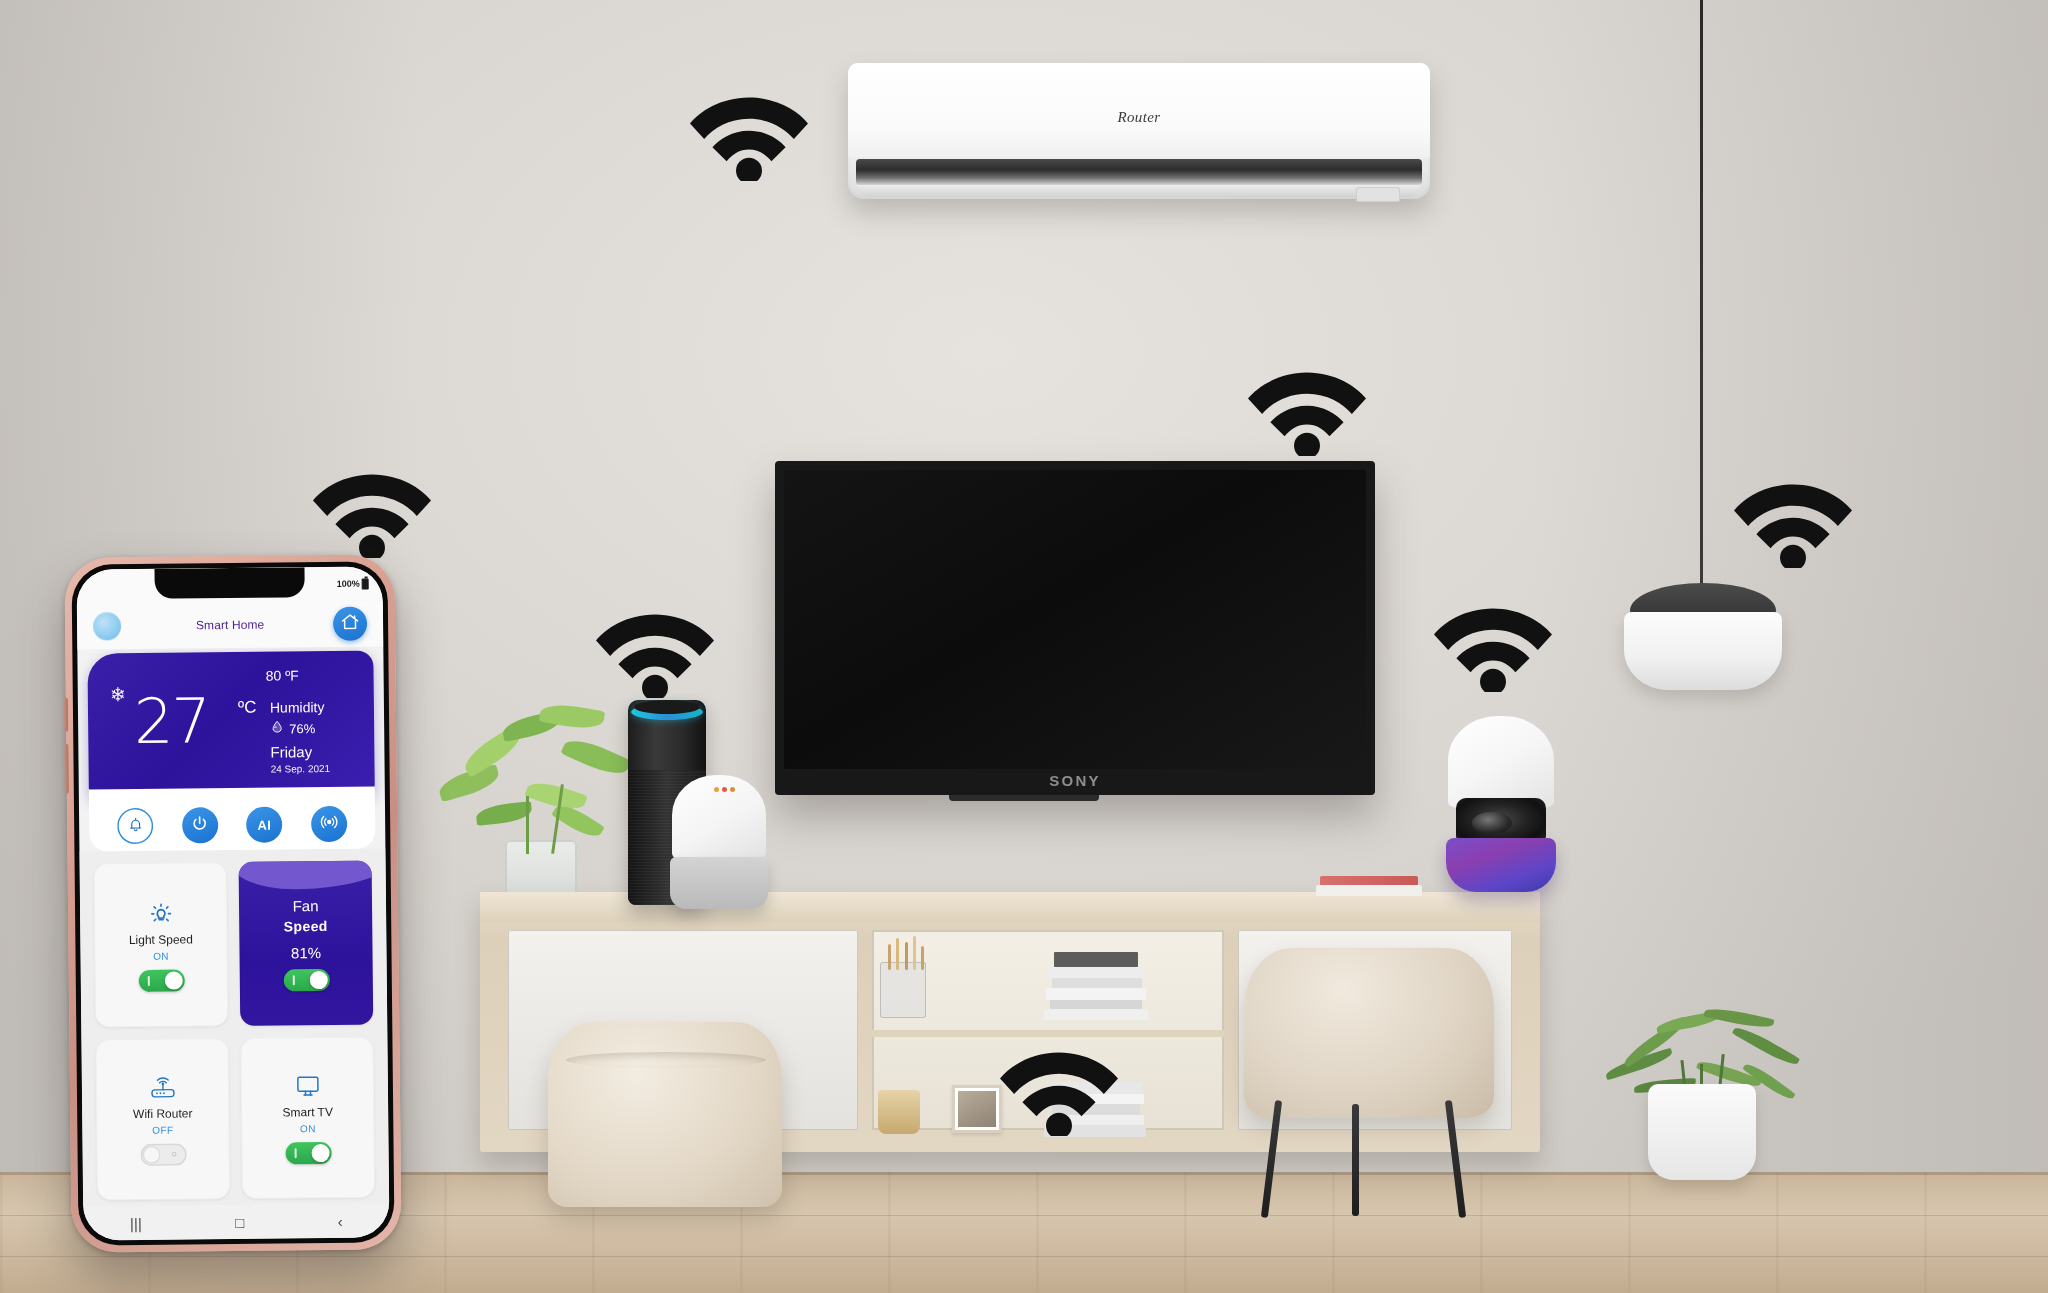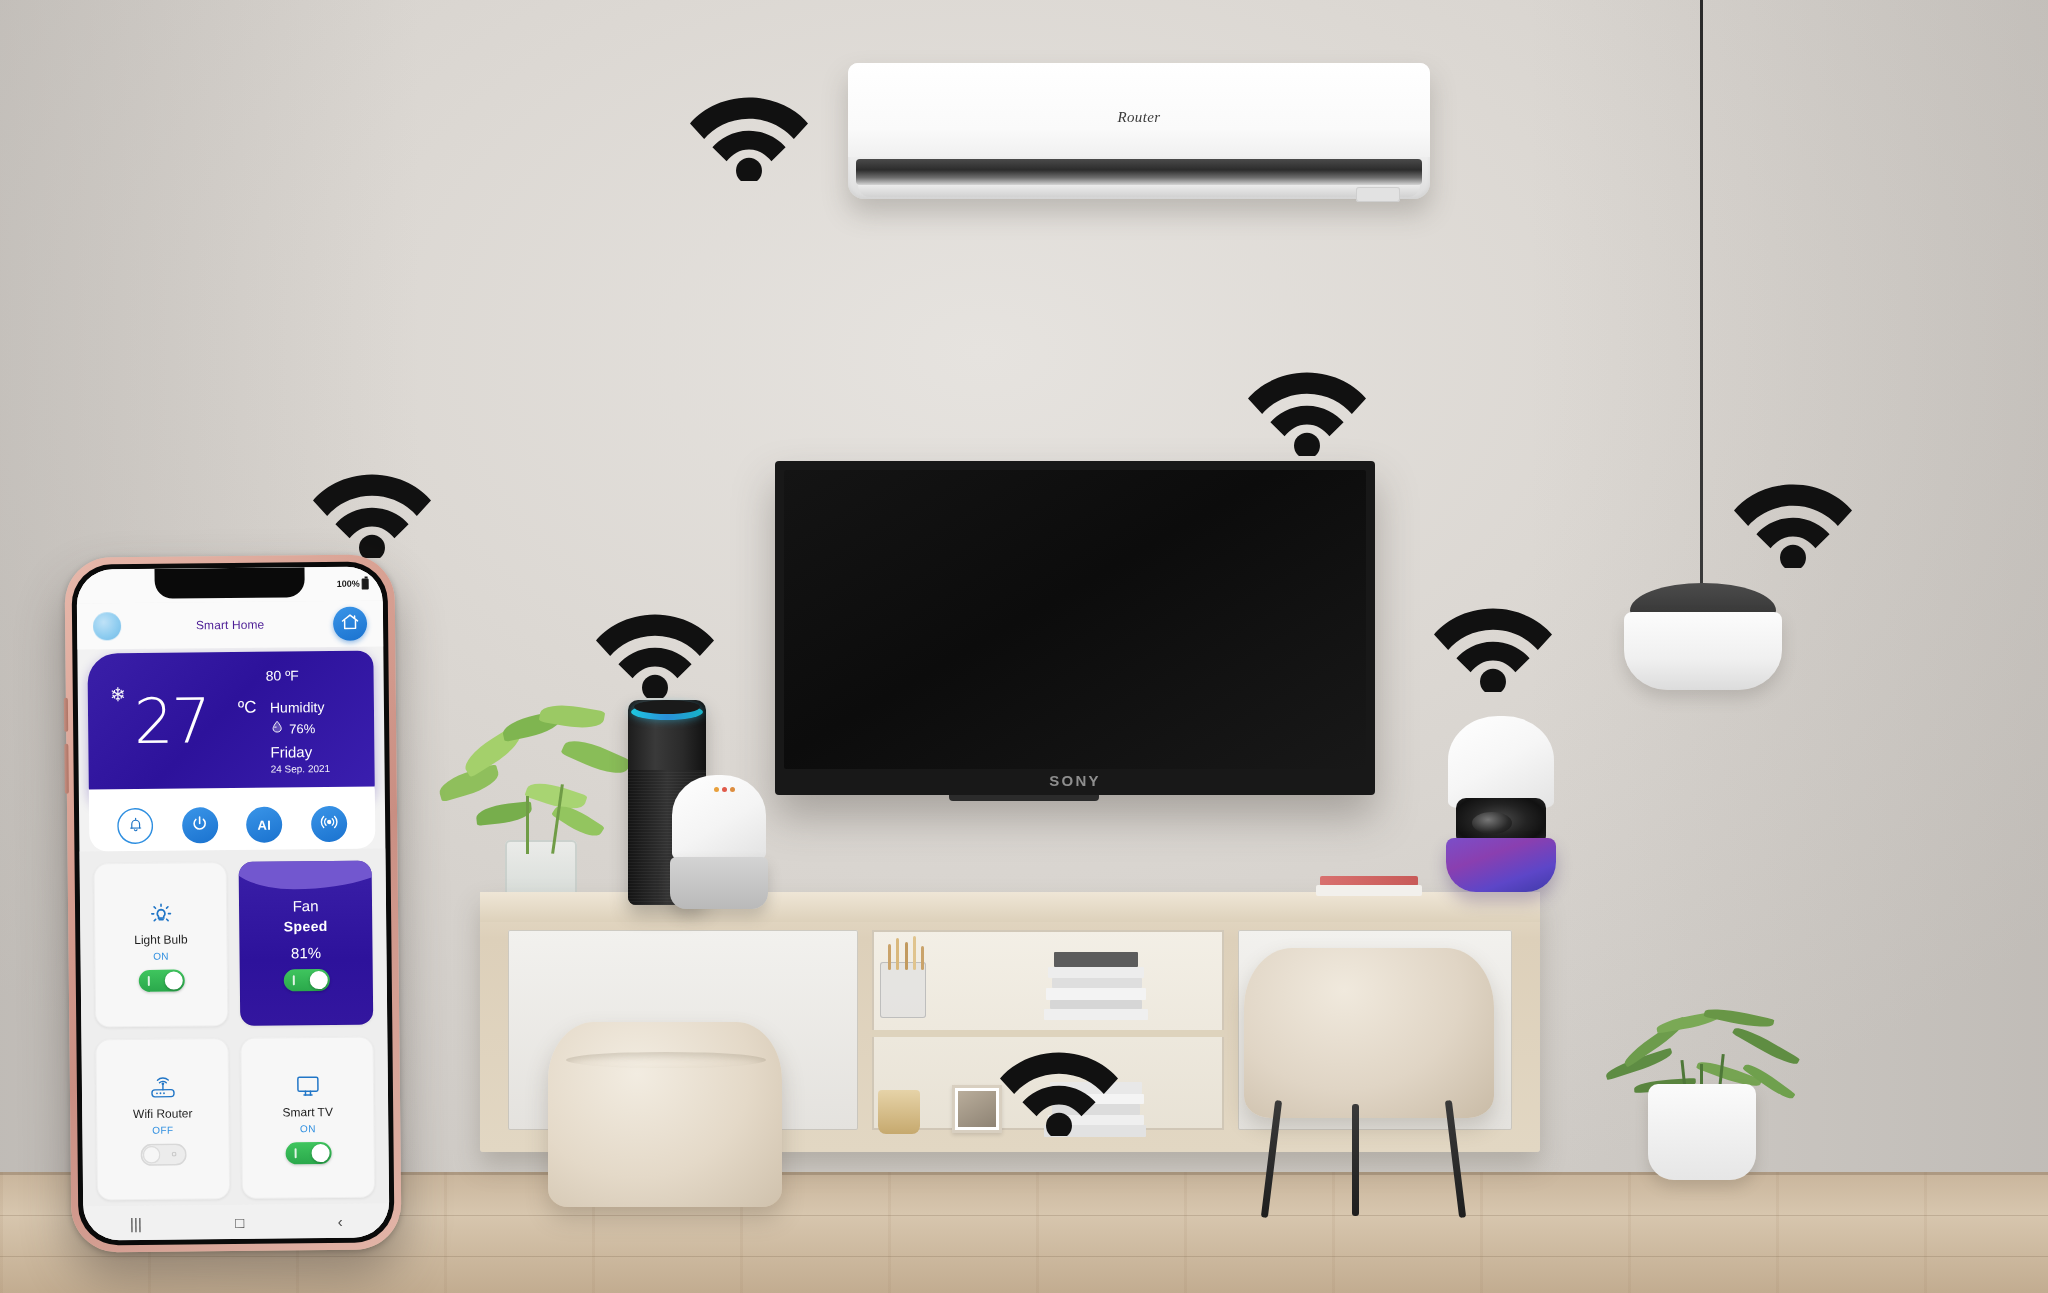--- a/index.html
+++ b/index.html
@@ -750,21 +750,21 @@
                 <path d="M10.2 17.4 H13.8"></path>
                 <path d="M12 3.2 V5"></path>
                 <path d="M5.6 5.6 L6.9 6.9"></path>
                 <path d="M18.4 5.6 L17.1 6.9"></path>
                 <path d="M3.4 12 H5.2"></path>
                 <path d="M18.8 12 H20.6"></path>
                 <path d="M5.6 18.4 L6.9 17.1"></path>
                 <path d="M18.4 18.4 L17.1 17.1"></path>
               </svg>
             </div>
-            <div class="card-title">Light Bulb</div>
+            <div class="card-title">Light Speed</div>
             <div class="card-state">ON</div>
             <div class="toggle on">
               <div class="knob"></div>
             </div>
           </div>
 
           <div class="card purple">
             <div class="card-title">Fan</div>
             <div class="card-state">Speed</div>
             <div class="card-val">81%</div>

